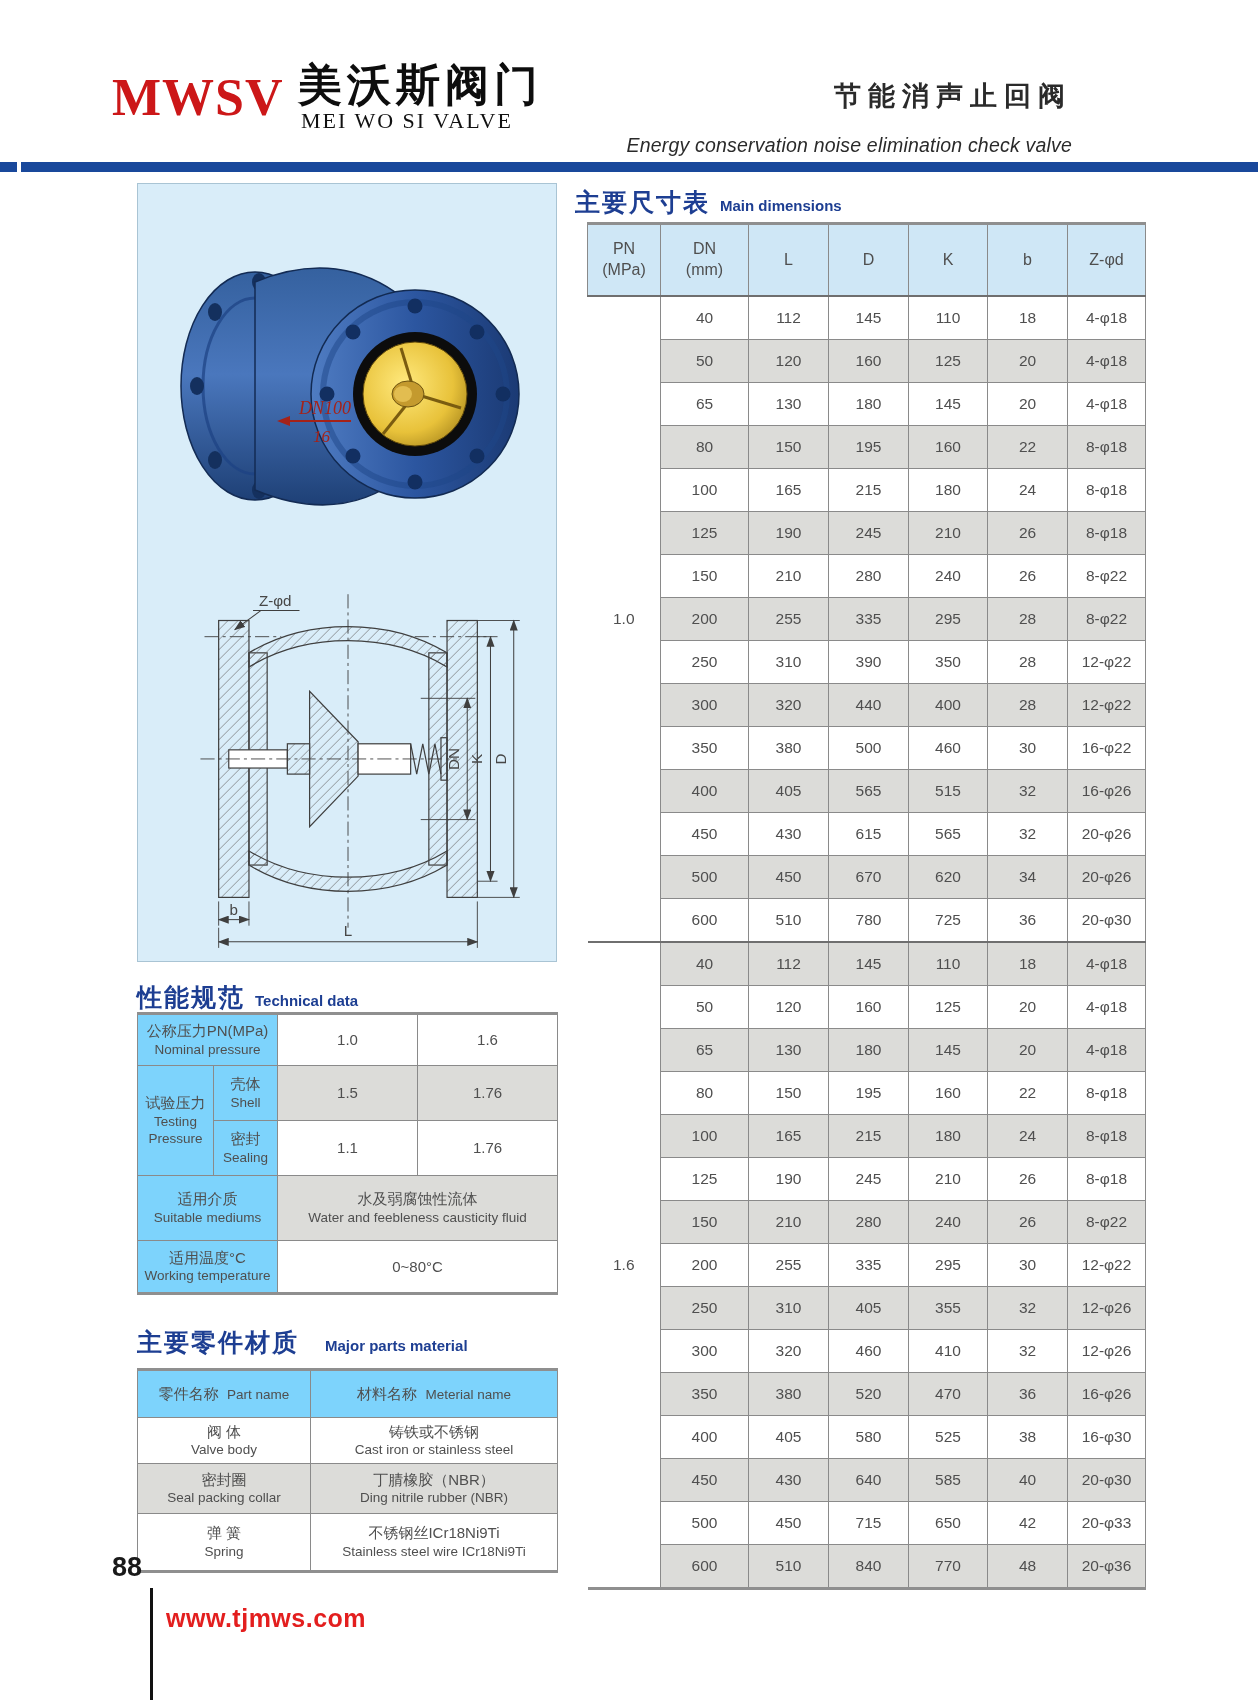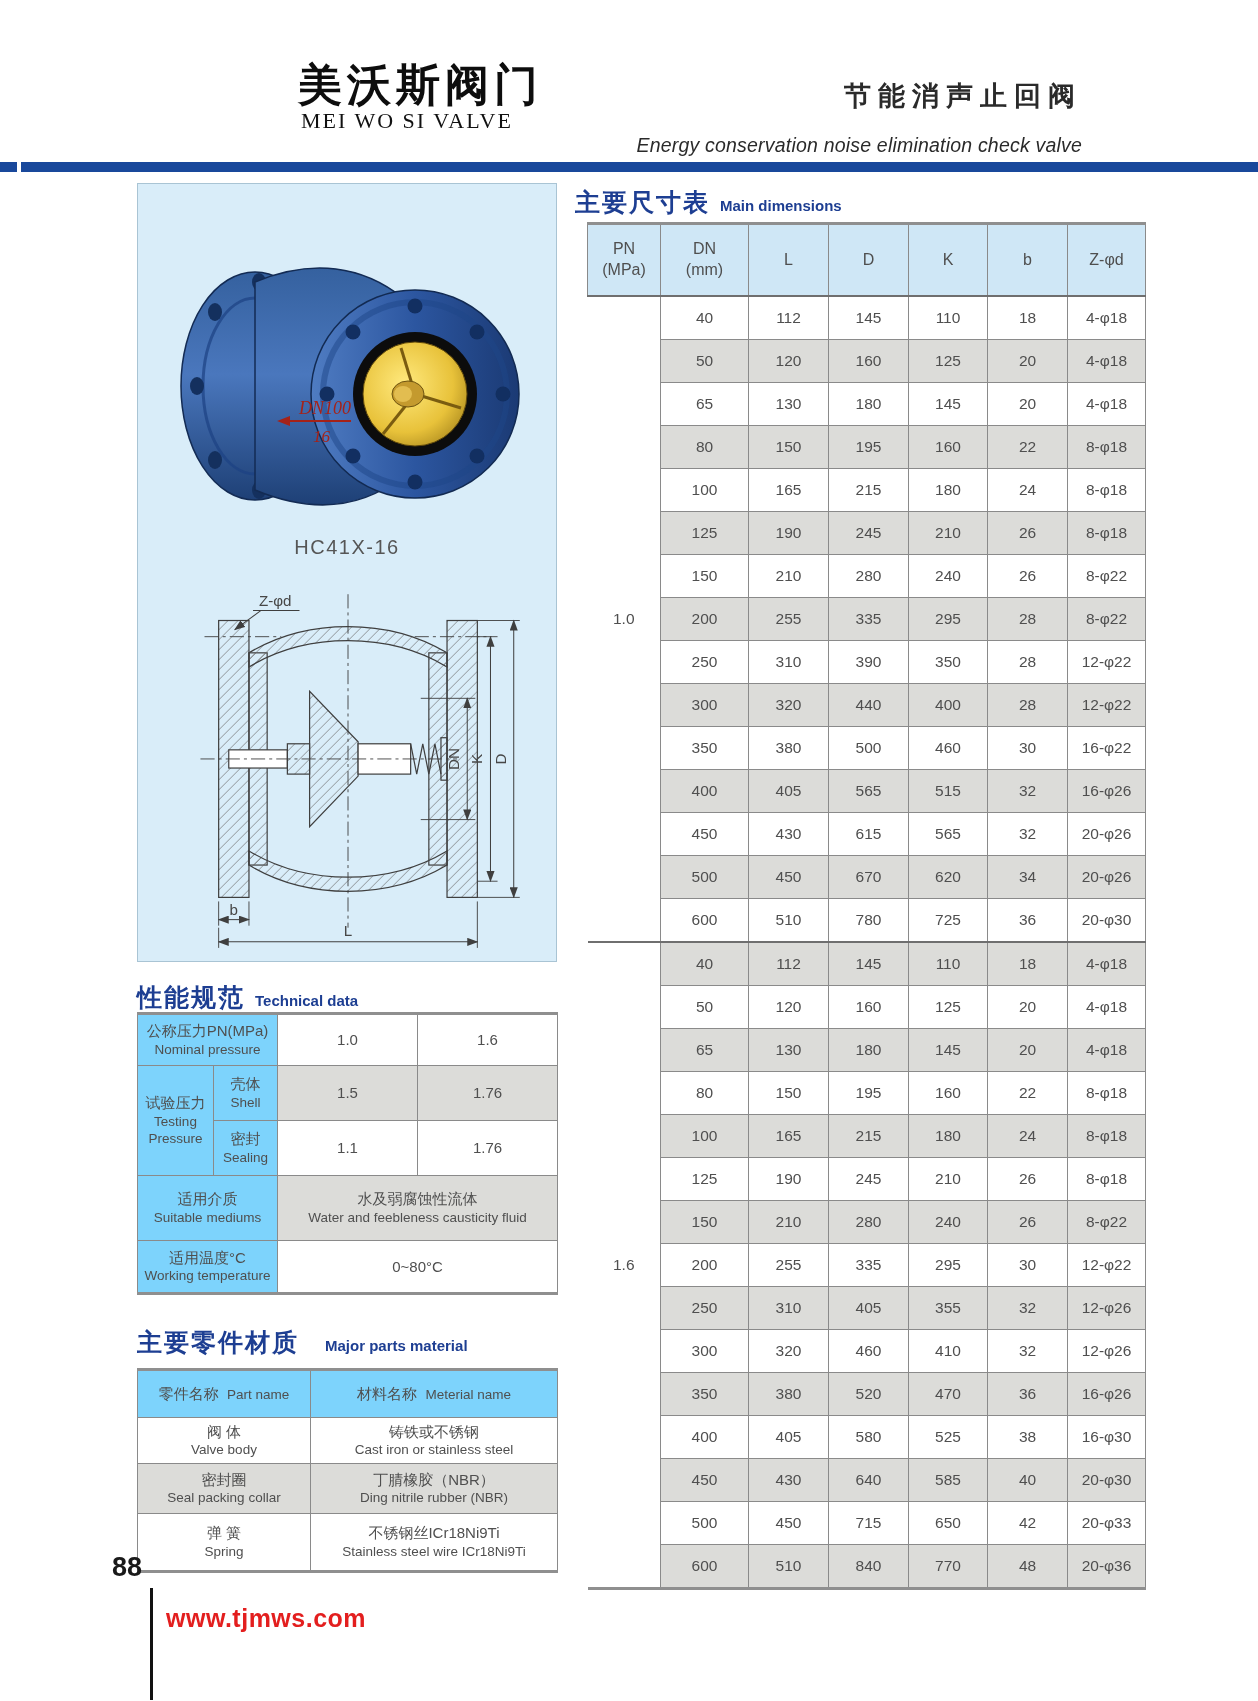--- a/index.html
+++ b/index.html
@@ -6,21 +6,21 @@
   .page{position:relative;width:1258px;height:1701px;background:#ffffff;
         font-family:"Liberation Sans", sans-serif;overflow:hidden;}
 
   
   .logo-mwsv{position:absolute;left:112px;top:68px;font-family:"Liberation Serif",serif;
              font-weight:bold;font-size:52px;color:#cc1718;letter-spacing:1px;}
   .logo-cn{position:absolute;left:298px;top:56px;font-family:"Liberation Serif",serif;
            font-weight:bold;font-size:44px;color:#0d0d0d;letter-spacing:5px;}
   .logo-en{position:absolute;left:301px;top:108px;font-family:"Liberation Serif",serif;
            font-size:22px;color:#111;letter-spacing:2px;}
-  .product-title{position:absolute;right:176px;top:78px;text-align:right;color:#2a2a2a;}
+  .product-title{position:absolute;right:186px;top:78px;text-align:right;color:#2a2a2a;}
   .product-cn{font-size:27px;font-weight:bold;letter-spacing:7px;}
   .product-en{font-size:19.5px;margin-top:20px;letter-spacing:0.2px;font-style:italic;}
   .bar{position:absolute;top:162px;height:10px;background:#19489b;}
   .bar-seg1{left:0;width:17px;}
   .bar-seg2{left:21px;right:0;}
 
   
   .panel{position:absolute;left:137px;top:183px;width:420px;height:779px;
          background:#d9edf9;border:1px solid #a9c4d4;box-sizing:border-box;padding-left:12px;}
   .photo-svg{position:absolute;left:25px;top:52px;}
@@ -67,20 +67,21 @@
   .pg-num{position:absolute;left:112px;top:1552px;font-size:27px;font-weight:bold;color:#1a1a1a;}
   .f-line{position:absolute;left:150px;top:1588px;width:3px;height:112px;background:#111;}
   .website{position:absolute;left:166px;top:1604px;font-size:25px;font-weight:bold;
            color:#e31e1e;letter-spacing:0.5px;text-decoration:none;}
 </style>
 </head>
 <body>
 
 <div class="page">
 
+  <div class="logo-mwsv">MWSV</div>
   <div class="logo-cn">美沃斯阀门</div>
   <div class="logo-en">MEI WO SI VALVE</div>
   <div class="product-title">
     <div class="product-cn">节能消声止回阀</div>
     <div class="product-en">Energy conservation noise elimination check valve</div>
   </div>
   <div class="bar bar-seg1"></div>
   <div class="bar bar-seg2"></div>
 
   <div class="panel">
@@ -135,21 +136,20 @@
         <ellipse cx="240" cy="158" rx="9" ry="8" fill="#e2bd50"></ellipse>
       </g>
       <g font-family="Liberation Serif, serif" font-style="italic" fill="#a52218">
         <text x="136" y="178" font-size="18">DN100</text>
         <line x1="122" y1="185" x2="188" y2="185" stroke="#a52218" stroke-width="2"></line>
         <polygon points="114,185 127,180 127,190" fill="#a52218"></polygon>
         <text x="150" y="206" font-size="17">16</text>
       </g>
     </svg>
 
-    <div class="model-label">HC41X-16</div>
 
     <svg class="draw-svg" width="384" height="384" viewBox="0 0 380 380">
       <defs>
         <pattern id="hat" width="7" height="7" patternTransform="rotate(45)" patternUnits="userSpaceOnUse">
           <line x1="0" y1="0" x2="0" y2="7" stroke="#6b6b6b" stroke-width="1"></line>
         </pattern>
         <marker id="ar" markerWidth="11" markerHeight="8" refX="10" refY="4" orient="auto-start-reverse">
           <path d="M0,0 L11,4 L0,8 Z" fill="#3f3f3f"></path>
         </marker>
       </defs>

